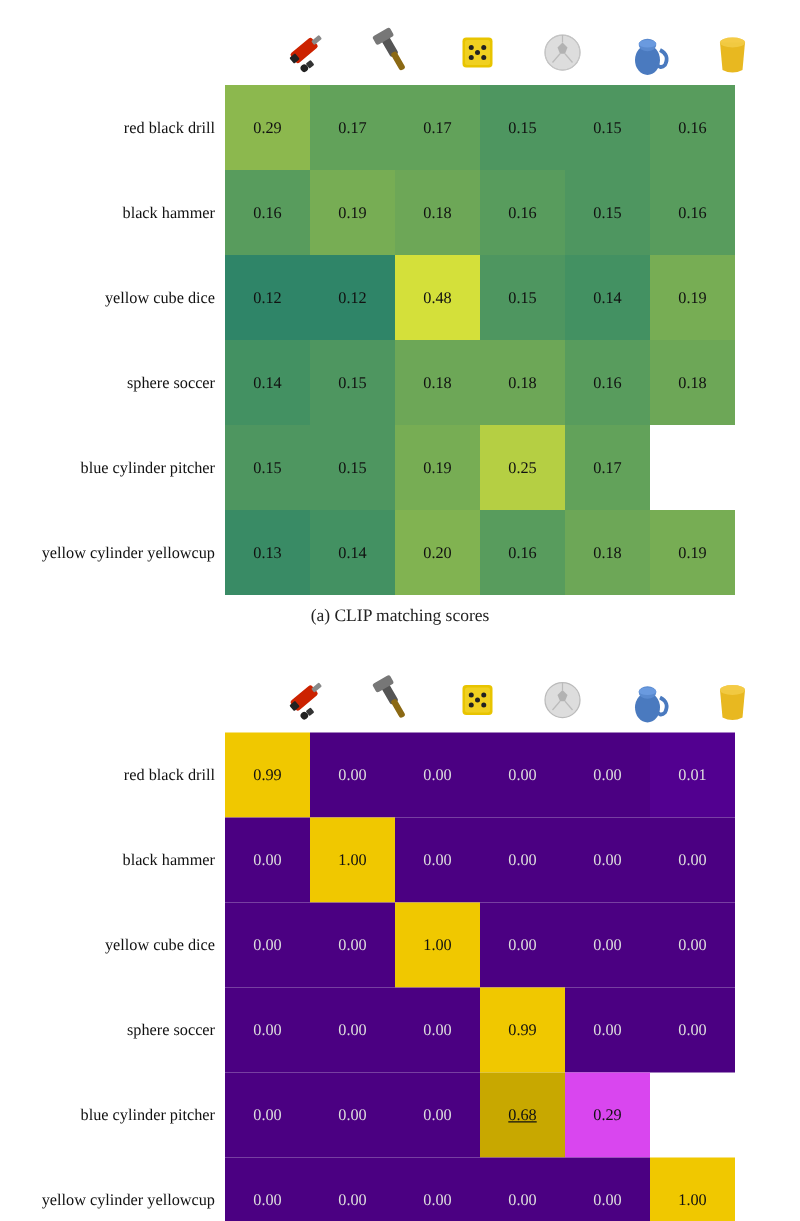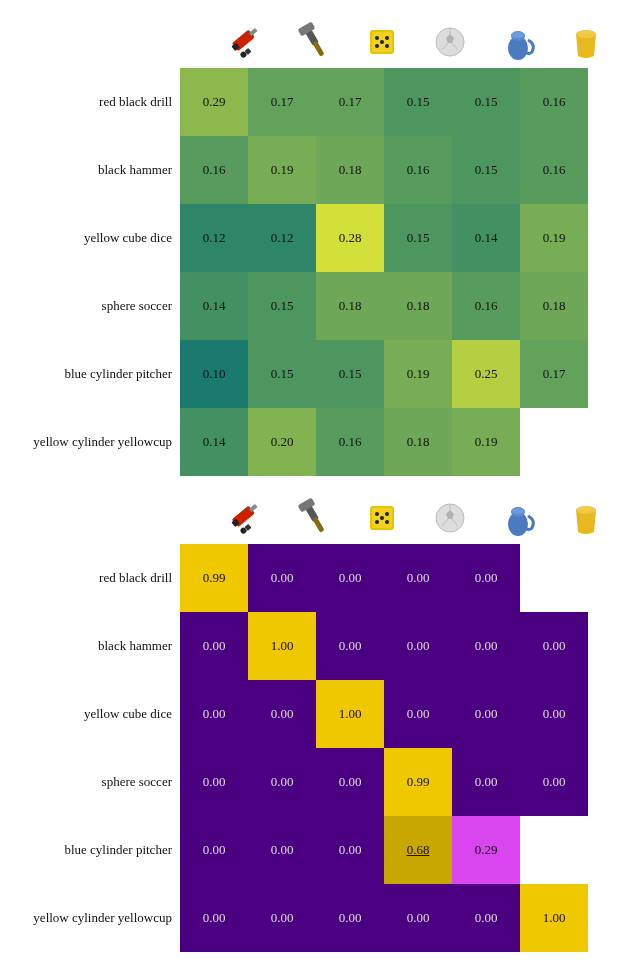--- a/index.html
+++ b/index.html
@@ -168,60 +168,61 @@
           <div class="cell" style="background-color: rgb(88, 156, 93);">0.16</div>
           <div class="cell" style="background-color: rgb(78, 150, 96);">0.15</div>
           <div class="cell" style="background-color: rgb(88, 156, 93);">0.16</div>
         </div>
       </div>
       <div class="matrix-row">
         <div class="row-label">yellow cube dice</div>
         <div class="cells">
           <div class="cell" style="background-color: rgb(47, 133, 104);">0.12</div>
           <div class="cell" style="background-color: rgb(47, 133, 104);">0.12</div>
-          <div class="cell" style="background-color: rgb(212, 224, 58);">0.28</div>
+          <div class="cell" style="background-color: rgb(212, 224, 58);">0.48</div>
           <div class="cell" style="background-color: rgb(78, 150, 96);">0.15</div>
           <div class="cell" style="background-color: rgb(67, 145, 98);">0.14</div>
           <div class="cell" style="background-color: rgb(119, 173, 84);">0.19</div>
         </div>
       </div>
       <div class="matrix-row">
         <div class="row-label">sphere soccer</div>
         <div class="cells">
           <div class="cell" style="background-color: rgb(67, 145, 98);">0.14</div>
           <div class="cell" style="background-color: rgb(78, 150, 96);">0.15</div>
           <div class="cell" style="background-color: rgb(109, 167, 87);">0.18</div>
           <div class="cell" style="background-color: rgb(109, 167, 87);">0.18</div>
           <div class="cell" style="background-color: rgb(88, 156, 93);">0.16</div>
           <div class="cell" style="background-color: rgb(109, 167, 87);">0.18</div>
         </div>
       </div>
       <div class="matrix-row">
         <div class="row-label">blue cylinder pitcher</div>
         <div class="cells">
-          <div class="cell" style="background-color: rgb(26, 122, 110);">0.10</div>
           <div class="cell" style="background-color: rgb(78, 150, 96);">0.15</div>
           <div class="cell" style="background-color: rgb(78, 150, 96);">0.15</div>
           <div class="cell" style="background-color: rgb(119, 173, 84);">0.19</div>
           <div class="cell" style="background-color: rgb(181, 207, 67); text-align: center;">0.25</div>
           <div class="cell" style="background-color: rgb(98, 162, 90);">0.17</div>
         </div>
       </div>
       <div class="matrix-row">
         <div class="row-label">yellow cylinder yellowcup</div>
         <div class="cells">
+          <div class="cell" style="background-color: rgb(57, 139, 101);">0.13</div>
           <div class="cell" style="background-color: rgb(67, 145, 98);">0.14</div>
           <div class="cell" style="background-color: rgb(129, 179, 81);">0.20</div>
           <div class="cell" style="background-color: rgb(88, 156, 93);">0.16</div>
           <div class="cell" style="background-color: rgb(109, 167, 87);">0.18</div>
           <div class="cell" style="background-color: rgb(119, 173, 84);">0.19</div>
         </div>
       </div>
     </div>
 
+  <div class="caption">(a) CLIP matching scores</div>
 </div>
 
 <div class="chart-container">
 
   <div class="icons-row">
     <div class="icon-cell">
       <svg width="40" height="44" viewBox="0 0 40 44">
         <g transform="rotate(-40, 20, 22)">
           <rect x="8" y="14" width="22" height="10" rx="2" fill="#cc2200"></rect>
           <rect x="6" y="16" width="6" height="6" rx="1" fill="#222"></rect>
@@ -279,20 +280,21 @@
 
   <div class="matrix-wrapper" id="chart-b-matrix">
   <div class="matrix-row">
         <div class="row-label">red black drill</div>
         <div class="cells">
           <div class="cell" style="background-color: rgb(240, 200, 0); color: rgb(17, 17, 17);">0.99</div>
           <div class="cell" style="background-color: rgb(75, 0, 130); color: rgb(221, 221, 221);">0.00</div>
           <div class="cell" style="background-color: rgb(75, 0, 130); color: rgb(221, 221, 221);">0.00</div>
           <div class="cell" style="background-color: rgb(75, 0, 130); color: rgb(221, 221, 221);">0.00</div>
           <div class="cell" style="background-color: rgb(75, 0, 130); color: rgb(221, 221, 221);">0.00</div>
+          <div class="cell" style="background-color: rgb(82, 0, 144); color: rgb(221, 221, 221);">0.01</div>
         </div>
       </div>
       <div class="matrix-row">
         <div class="row-label">black hammer</div>
         <div class="cells">
           <div class="cell" style="background-color: rgb(75, 0, 130); color: rgb(221, 221, 221);">0.00</div>
           <div class="cell" style="background-color: rgb(240, 200, 0); color: rgb(17, 17, 17);">1.00</div>
           <div class="cell" style="background-color: rgb(75, 0, 130); color: rgb(221, 221, 221);">0.00</div>
           <div class="cell" style="background-color: rgb(75, 0, 130); color: rgb(221, 221, 221);">0.00</div>
           <div class="cell" style="background-color: rgb(75, 0, 130); color: rgb(221, 221, 221);">0.00</div>

